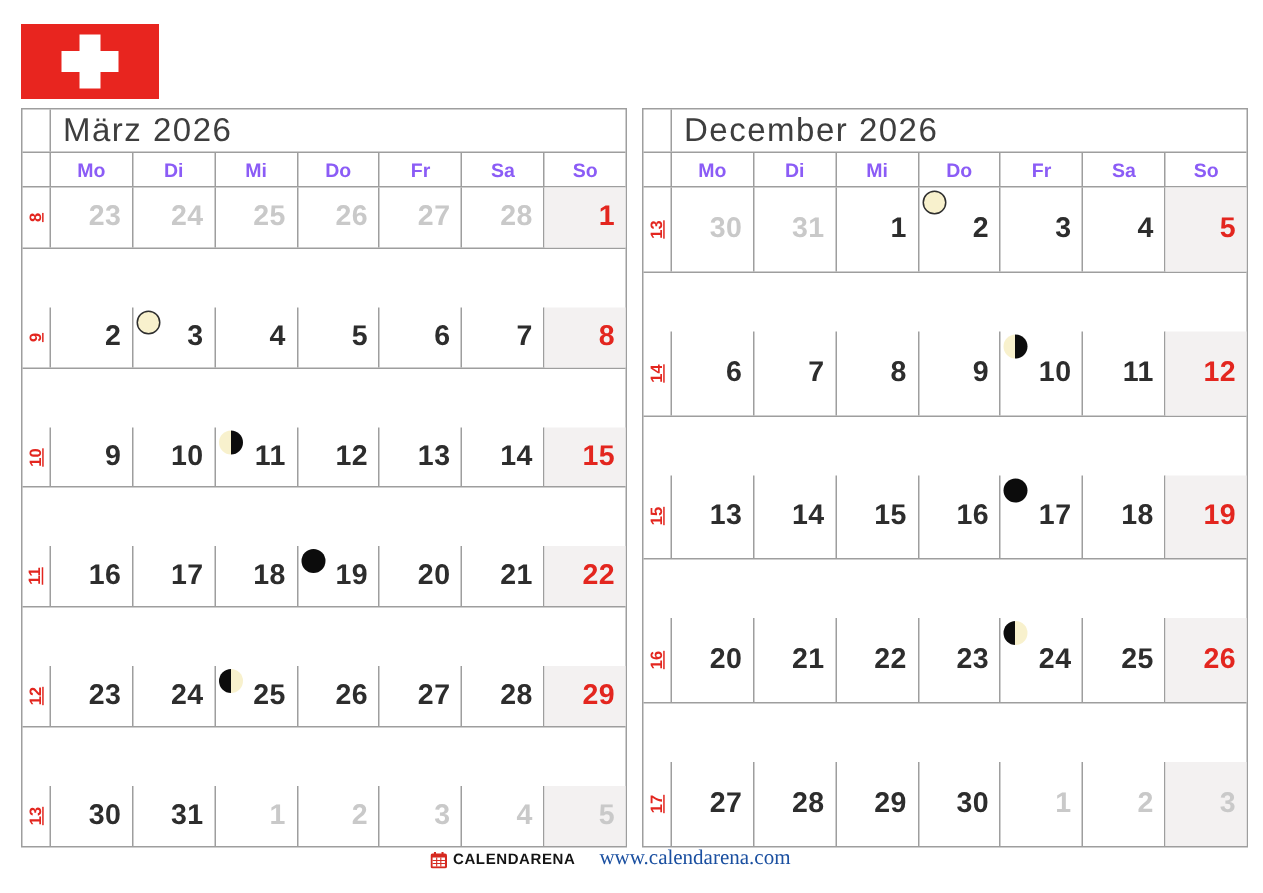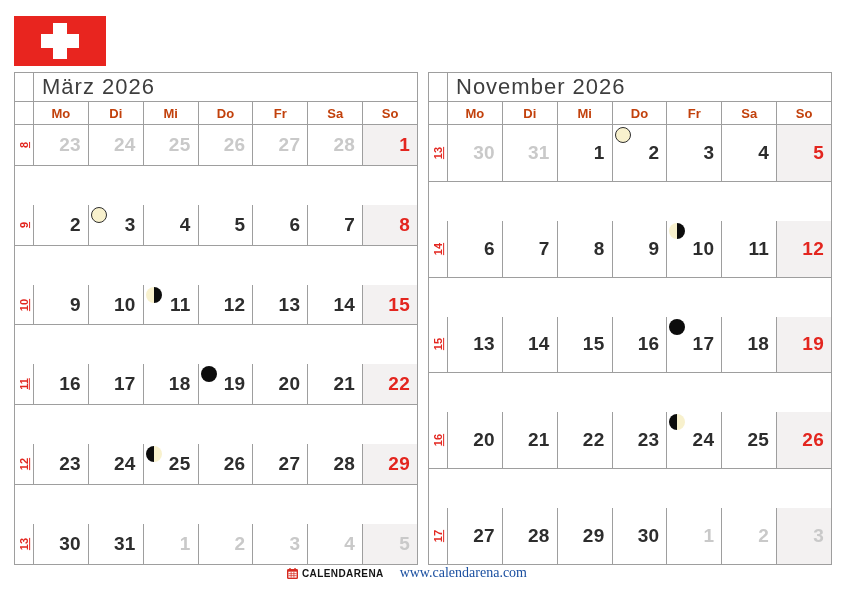--- a/index.html
+++ b/index.html
@@ -15,21 +15,21 @@
     border:1px solid var(--grid);box-sizing:border-box;
     display:flex;flex-direction:column;
   }
   #cal-0{left:14px;} #cal-1{left:428px;}
   .title-row{flex:0 0 28px;display:flex;border-bottom:1px solid var(--grid);}
   .week-spacer{flex:0 0 19px;width:19px;border-right:1px solid var(--grid);box-sizing:border-box;}
   .cal-title{margin:0;padding:0 0 0 8px;font-size:22px;line-height:27px;font-weight:300;
     color:#3e3e3e;letter-spacing:1px;}
   .head-row{flex:0 0 22px;display:flex;border-bottom:1px solid var(--grid);}
   .head-cell{flex:1;display:flex;align-items:center;justify-content:center;
-    font-size:13px;font-weight:700;color:#c2410c;border-right:1px solid var(--grid);box-sizing:border-box;}
+    font-size:13px;font-weight:700;color:#8b5cf6;border-right:1px solid var(--grid);box-sizing:border-box;}
   .head-cell:last-child{border-right:none;}
   .weeks{flex:1;display:flex;flex-direction:column;gap:39px;}
   .week-row{flex:1;display:flex;border-bottom:1px solid var(--grid);box-sizing:border-box;min-height:0;}
   .week-row:last-child{border-bottom:none;}
   .weeknum-cell{flex:0 0 19px;width:19px;border-right:1px solid var(--grid);box-sizing:border-box;
     display:flex;align-items:center;justify-content:center;}
   .weeknum{transform:rotate(-90deg);font-size:11px;font-weight:700;color:var(--red);
     text-decoration:underline;white-space:nowrap;}
   .day-cell{flex:1;position:relative;border-right:1px solid var(--grid);box-sizing:border-box;min-width:0;}
   .day-cell:last-child{border-right:none;}
@@ -236,21 +236,21 @@
         <div class="day-cell sunday-col">
           <span class="day-num muted">5</span>
         </div>
       </div>
     </div>
 </section>
 
 <section class="calendar" id="cal-1">
   <div class="title-row">
     <div class="week-spacer"></div>
-    <h2 class="cal-title">November 2026</h2>
+    <h2 class="cal-title">December 2026</h2>
   </div>
   <div class="head-row">
       <div class="weeknum-cell"></div>
       <div class="head-cell">Mo</div>
       <div class="head-cell">Di</div>
       <div class="head-cell">Mi</div>
       <div class="head-cell">Do</div>
       <div class="head-cell">Fr</div>
       <div class="head-cell">Sa</div>
       <div class="head-cell">So</div>

